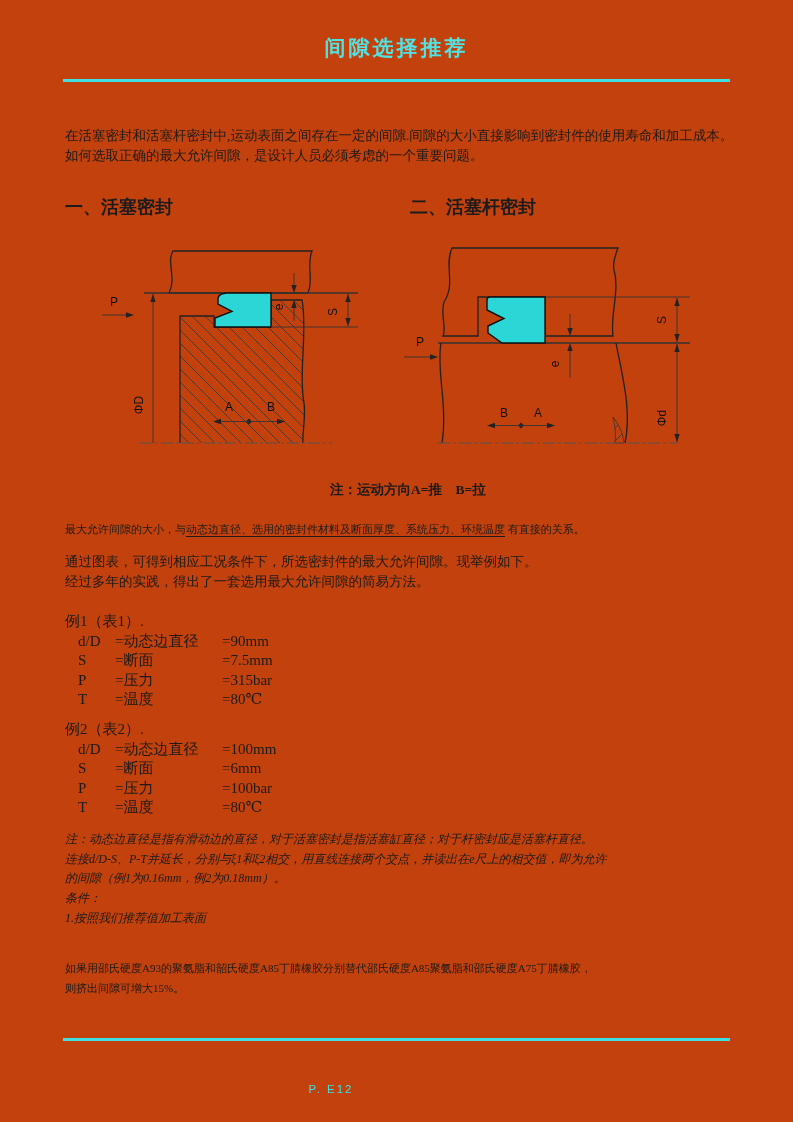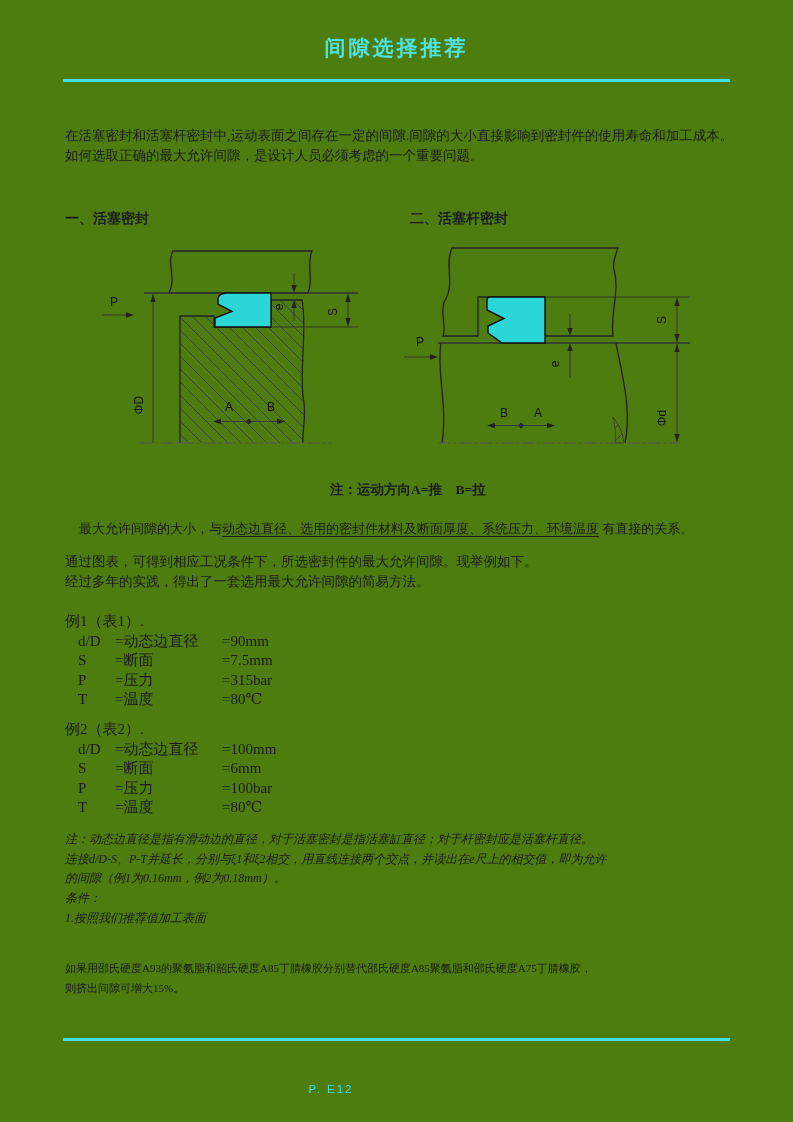--- a/index.html
+++ b/index.html
@@ -1,32 +1,32 @@
 <!DOCTYPE html>
 <html><head>
 <meta charset="utf-8">
 <style>
   html,body{margin:0;padding:0;background:#888;}
-  .page{position:relative;width:793px;height:1122px;margin:0 auto;background:#4d7c0f;
+  .page{position:relative;width:793px;height:1122px;margin:0 auto;background:#c2410c;
         font-family:"Liberation Serif","DejaVu Serif",serif;color:#1b1b1b;overflow:hidden;}
   .abs{position:absolute;}
   .title{left:0;top:34px;width:793px;text-align:center;font-size:21px;font-weight:bold;
          color:#4FE3E3;letter-spacing:3px;font-family:"Liberation Sans","DejaVu Sans",sans-serif;}
   .rule{left:63px;width:667px;height:3px;background:#3EE0E2;}
   .rule-top{top:79px;}
   .rule-bottom{top:1038px;}
   .intro{left:65px;top:126px;width:676px;font-size:13.5px;line-height:20px;}
-  .sec-h{top:210px;font-size:14px;font-weight:bold;}
+  .sec-h{top:195px;font-size:18px;font-weight:bold;}
   .sec-h.l{left:65px;}
   .sec-h.r{left:410px;}
   .diagram{display:block;}
   .diag-piston{left:80px;top:243px;}
   .diag-rod{left:400px;top:240px;}
   .diag-note{left:330px;top:481px;font-size:13.5px;font-weight:bold;}
-  .relation{left:79px;top:519px;width:700px;font-size:13px;line-height:20px;}
+  .relation{left:65px;top:519px;width:700px;font-size:11px;line-height:20px;}
   .relation .u{text-decoration:underline;text-underline-offset:3px;}
   .method{left:65px;top:552px;width:700px;font-size:13.5px;line-height:20px;}
   .example{font-size:15px;}
   .ex-title{margin-bottom:1px;line-height:19px;}
   .ex1{left:65px;top:612px;}
   .ex2{left:65px;top:720px;}
   .ex-row{display:flex;line-height:19.3px;}
   .ex-row .k{width:37px;margin-left:13px;}
   .ex-row .l{width:107px;}
   .ex-row .v{}

